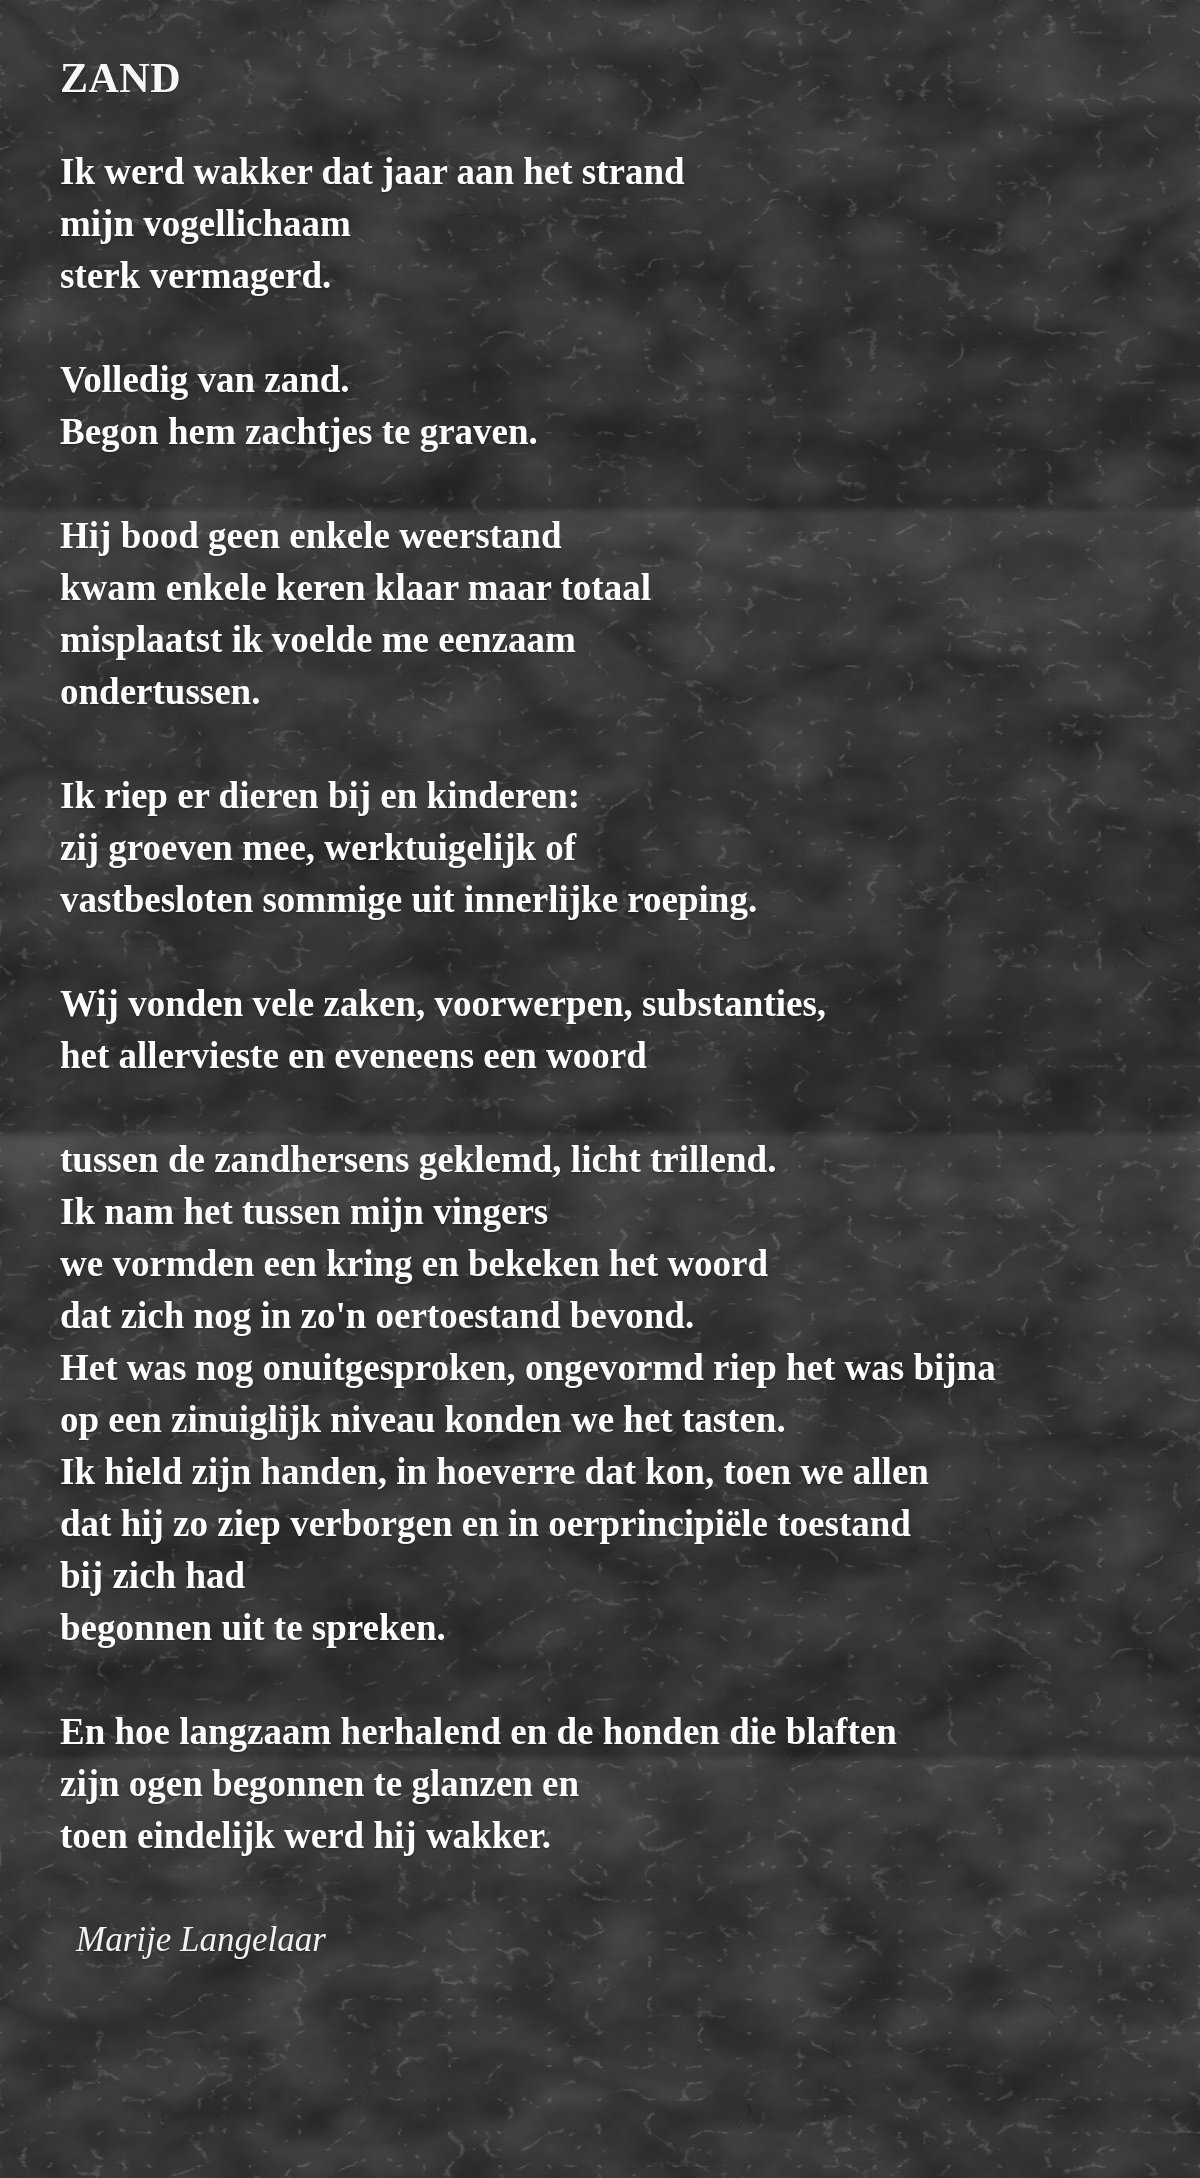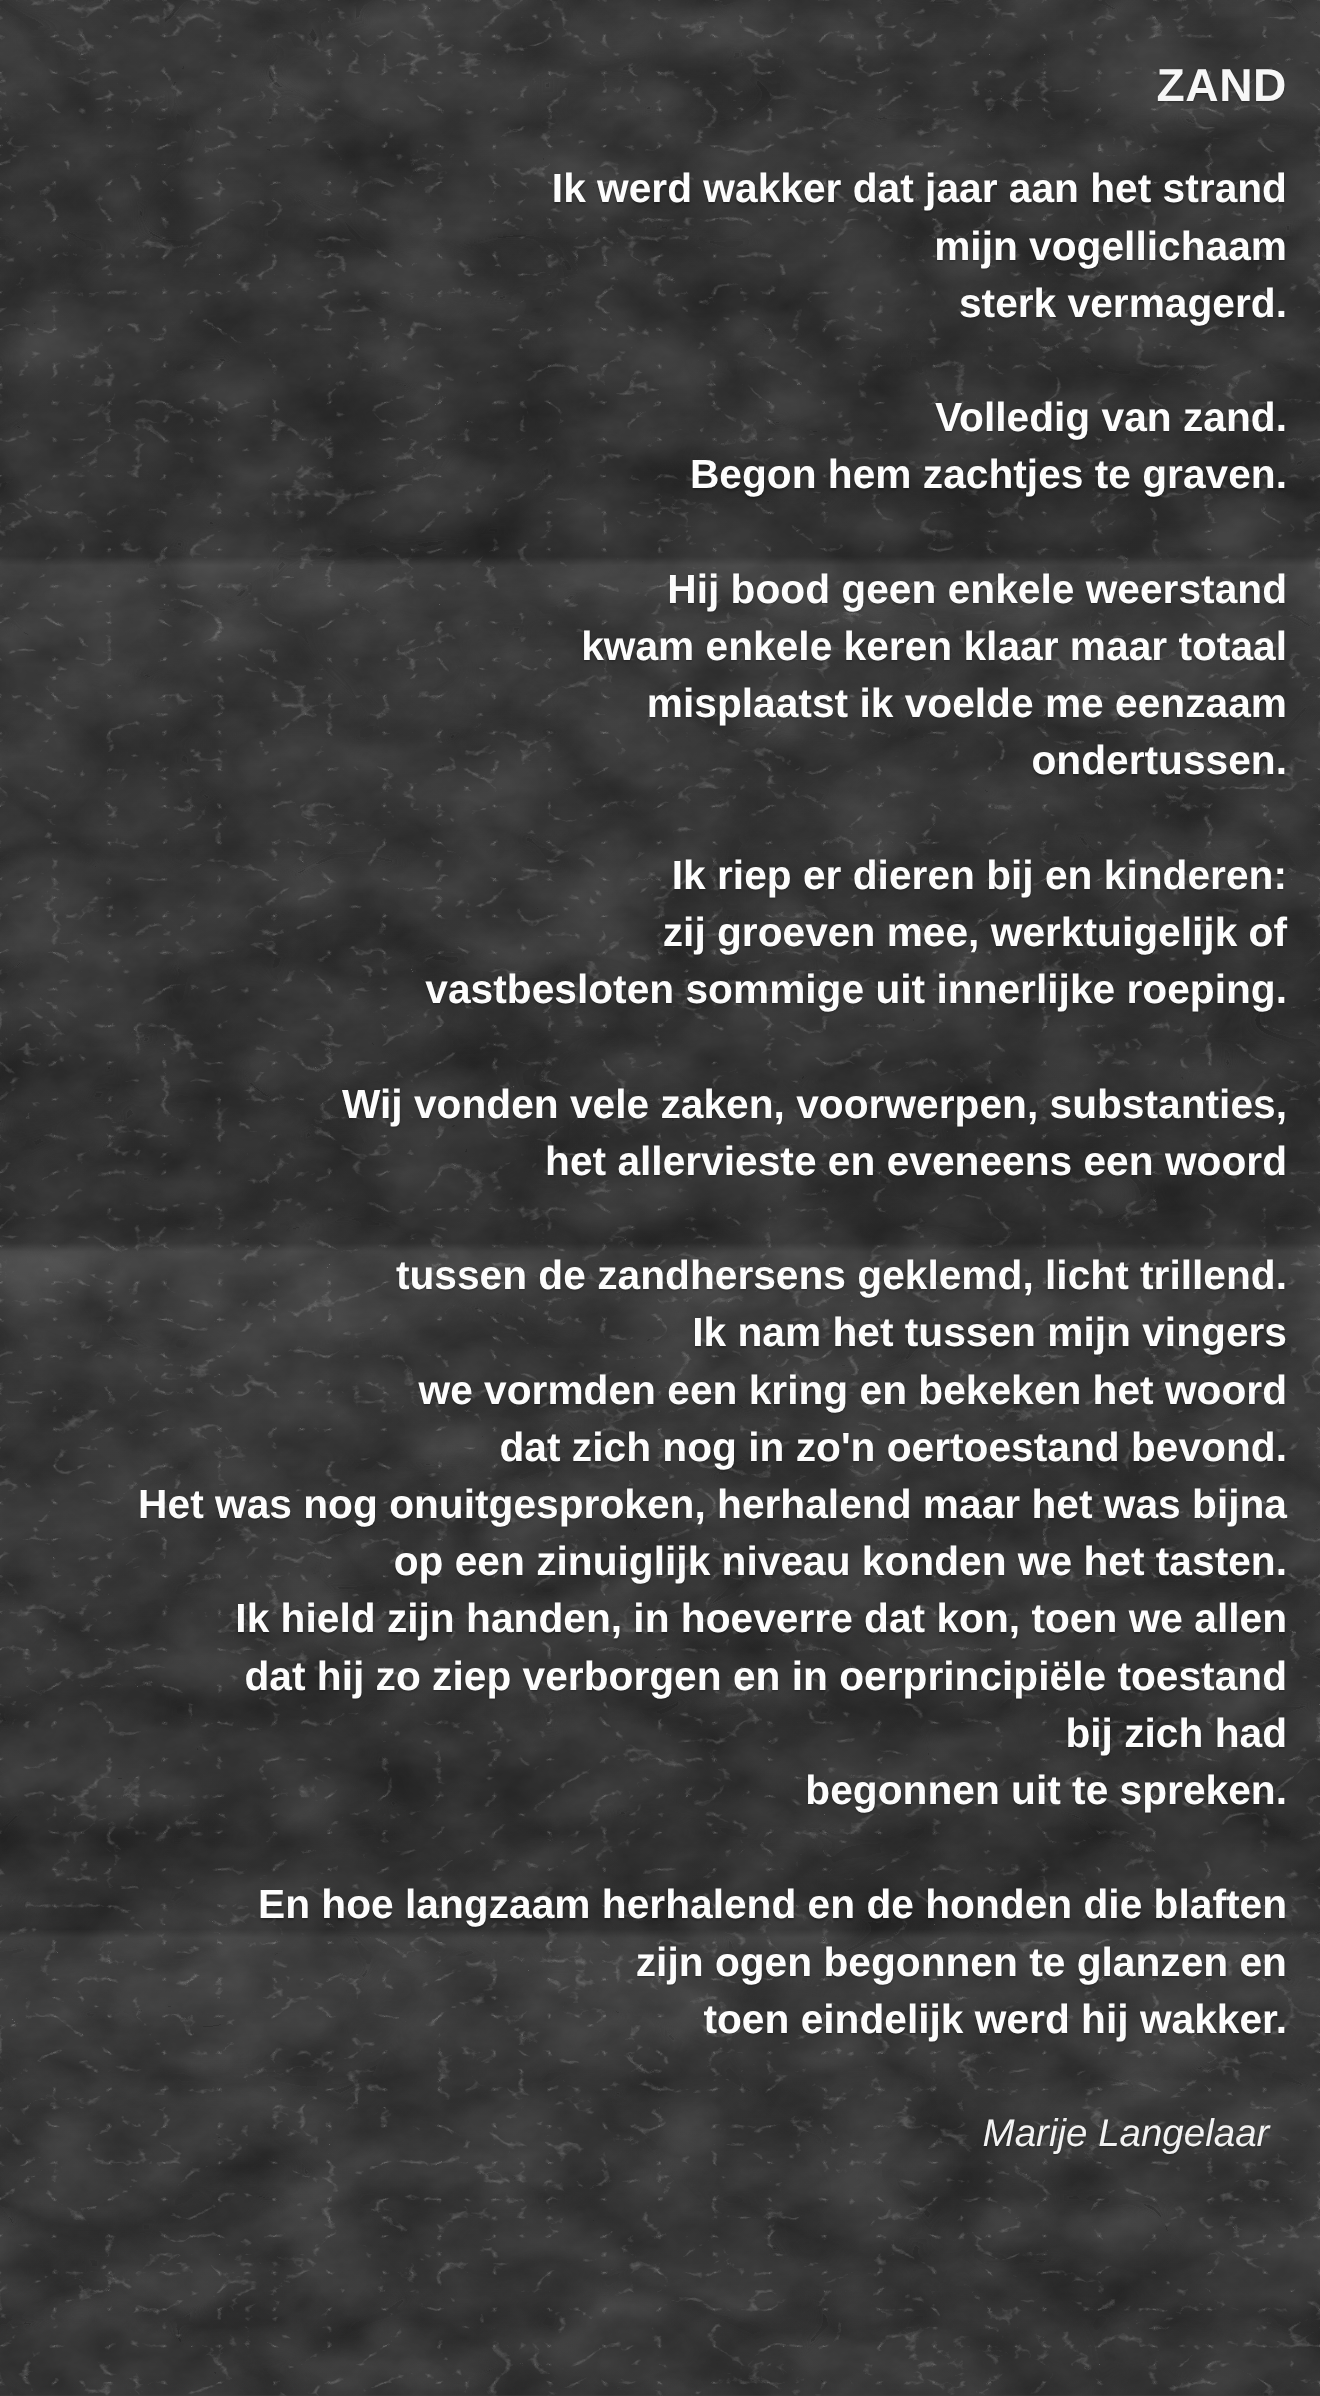--- a/index.html
+++ b/index.html
@@ -6,22 +6,21 @@
     margin: 0;
     padding: 0;
     background: #3f3f3f;
   }
   .page {
     position: relative;
     width: 1200px;
     height: 2178px;
     overflow: hidden;
     background: #4a4a4a;
-    font-family: Liberation Sans, sans-serif;
-    text-align: right;
+    font-family: Liberation Serif, serif;
   }
   .bg-texture {
     position: absolute;
     top: 0;
     left: 0;
     display: block;
   }
   
   .bands {
     position: absolute;
@@ -140,21 +139,21 @@
         </div>
         <div class="stanza">
           <div class="poem-line">Wij vonden vele zaken, voorwerpen, substanties,</div>
           <div class="poem-line">het allervieste en eveneens een woord</div>
         </div>
         <div class="stanza">
           <div class="poem-line">tussen de zandhersens geklemd, licht trillend.</div>
           <div class="poem-line">Ik nam het tussen mijn vingers</div>
           <div class="poem-line">we vormden een kring en bekeken het woord</div>
           <div class="poem-line">dat zich nog in zo'n oertoestand bevond.</div>
-          <div class="poem-line">Het was nog onuitgesproken, herhalend maar het was bijna</div>
+          <div class="poem-line">Het was nog onuitgesproken, ongevormd riep het was bijna</div>
           <div class="poem-line">op een zinuiglijk niveau konden we het tasten.</div>
           <div class="poem-line">Ik hield zijn handen, in hoeverre dat kon, toen we allen</div>
           <div class="poem-line">dat hij zo ziep verborgen en in oerprincipiële toestand</div>
           <div class="poem-line">bij zich had</div>
           <div class="poem-line">begonnen uit te spreken.</div>
         </div>
         <div class="stanza">
           <div class="poem-line">En hoe langzaam herhalend en de honden die blaften</div>
           <div class="poem-line">zijn ogen begonnen te glanzen en</div>
           <div class="poem-line">toen eindelijk werd hij wakker.</div>

